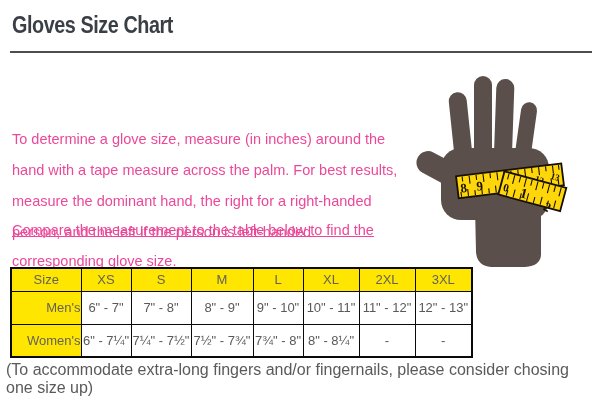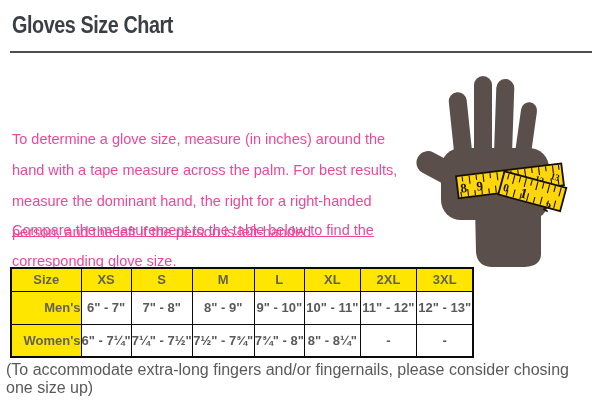--- a/index.html
+++ b/index.html
@@ -18,21 +18,21 @@
   .section-heading .squeeze { display:inline-block; transform:scaleX(0.86); transform-origin:left center; }
 
   .body-text { position:absolute; left:12px; width:400px; color:#ec4899;
                font-size:14.5px; line-height:31px; }
   .para-1 { top:124px; }
   .para-2 { top:215px;text-decoration:underline; }
 
   table.size-table { position:absolute; left:10px; top:267px; border-collapse:collapse;
                      table-layout:fixed; font-size:13px; color:#595959; }
   table.size-table td, table.size-table th { border:1px solid #0a0a0a; text-align:center;
-                     font-weight:bold; overflow:hidden; white-space:nowrap; }
+                     font-weight:normal; overflow:hidden; white-space:nowrap; }
   table.size-table { border:2px solid #0a0a0a; }
   table.size-table thead th { background:#ffe600; height:23px; color:#63625a; }
   table.size-table tbody th { background:#ffe600; color:#63625a;text-align:right; }
   table.size-table tbody tr { height:33px; }
   table.size-table tbody td { background:#ffffff; }
 
   .footnote { position:absolute; left:6px; top:361px; font-size:16px; color:#5a5a5a; }
 
   .hand-illustration { position:absolute; left:413px; top:56px; width:177px; height:217px; }
 </style>

